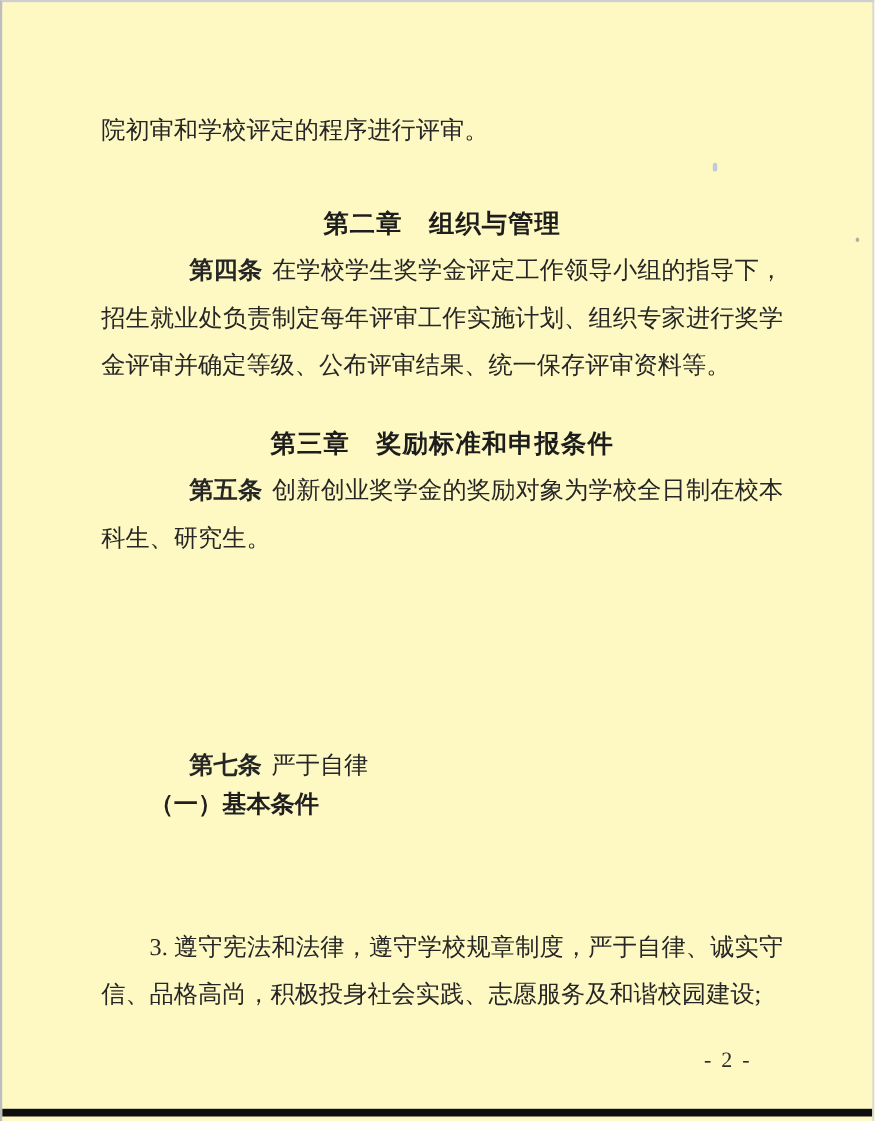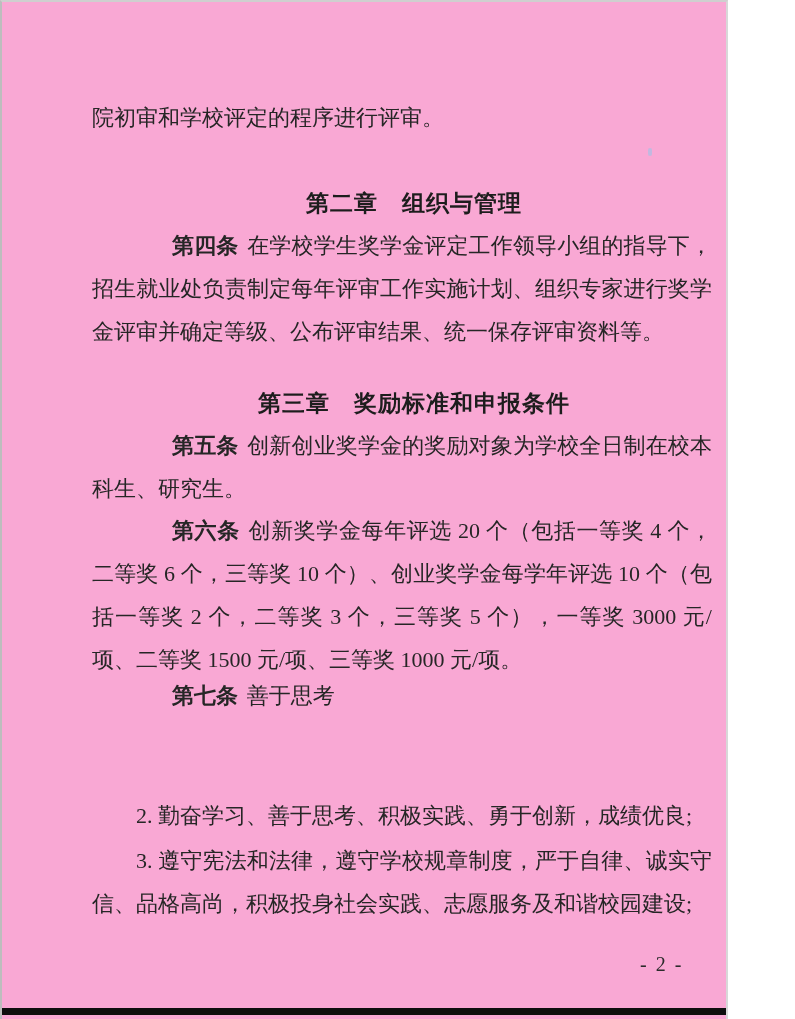--- a/index.html
+++ b/index.html
@@ -1,22 +1,22 @@
 <!DOCTYPE html>
 <html><head>
   <meta charset="utf-8">
   <style>
     * { margin: 0; padding: 0; box-sizing: border-box; }
     html, body { background: #ffffff; }
 
     .page {
       position: relative;
-      width: 728px;
+      width: 795px;
       height: 1019px;
-      background: #f9a8d4;
+      background: #fef9c3;
       border-left: 2px solid #bdbdbd;
       border-top: 2px solid #cfcfcf;
       border-right: 2px solid #d8d8d8;
       overflow: hidden;
       font-family: "Liberation Serif", "DejaVu Serif", serif;
       color: #262626;
     }
 
     .content {
       position: absolute;
@@ -40,21 +40,21 @@
     .indent { text-indent: 2em; }
 
     .art-label {
       font-weight: bold;
       margin-right: 0.4em;
       margin-left: 36px;
     }
 
     .chapter {
       position: absolute;
-      left: 12px;
+      left: 0;
       width: 620px;
       text-align: center;
       font-family: "Liberation Sans", "DejaVu Sans", sans-serif;
       font-weight: bold;
       font-size: 23px;
       line-height: 30px;
       color: #1d1d1d;
       letter-spacing: 1px;
     }
 
@@ -97,31 +97,28 @@
     <p class="body indent" style="top: 222px;">
       <span class="art-label">第四条</span><span>在学校学生奖学金评定工作领导小组的指导下，招生就业处负责制定每年评审工作实施计划、组织专家进行奖学金评审并确定等级、公布评审结果、统一保存评审资料等。</span>
     </p>
 
     <h2 class="chapter" style="top: 386px;">第三章　奖励标准和申报条件</h2>
 
     <p class="body indent" style="top: 422px;">
       <span class="art-label">第五条</span><span>创新创业奖学金的奖励对象为学校全日制在校本科生、研究生。</span>
     </p>
 
-    <p class="body indent" style="top: 507px;">
-      <span class="art-label">第六条</span><span>创新奖学金每年评选 20 个（包括一等奖 4 个，二等奖 6 个，三等奖 10 个）、创业奖学金每学年评选 10 个（包括一等奖 2 个，二等奖 3 个，三等奖 5 个），一等奖 3000 元/项、二等奖 1500 元/项、三等奖 1000 元/项。</span>
+
+    <p class="body indent" style="top: 672px;">
+      <span class="art-label">第七条</span><span>严于自律</span>
     </p>
 
-    <p class="body indent" style="top: 672px;">
-      <span class="art-label">第七条</span><span>善于思考</span>
-    </p>
+    <p class="body indent bold-line" style="top: 707px;">（一）基本条件</p>
 
 
-
-    <p class="body indent" style="top: 792px;">2. 勤奋学习、善于思考、积极实践、勇于创新，成绩优良;</p>
 
     <p class="body indent" style="top: 837px;">3. 遵守宪法和法律，遵守学校规章制度，严于自律、诚实守信、品格高尚，积极投身社会实践、志愿服务及和谐校园建设;</p>
 
 
   </div>
 
   <div class="pagenum">- 2 -</div>
 
   <div class="artifact blue"></div>
   <div class="artifact dot"></div>

